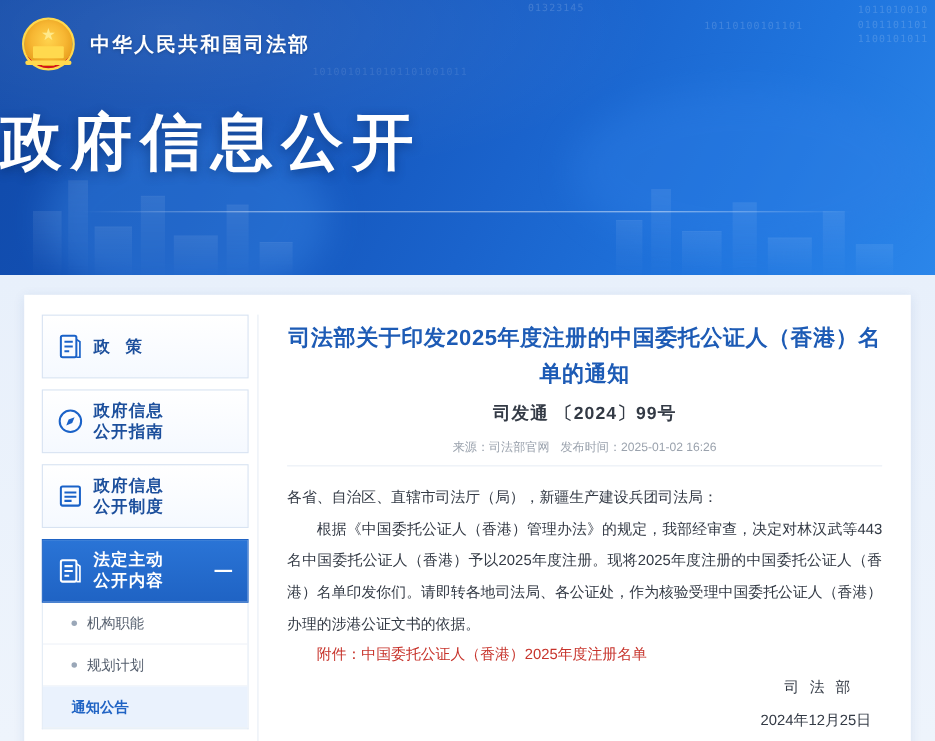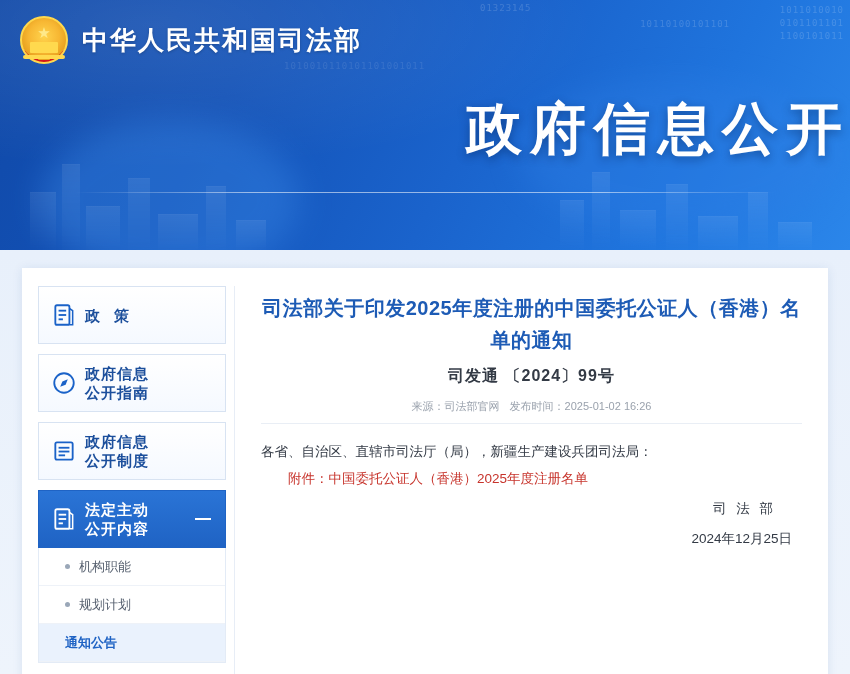--- a/index.html
+++ b/index.html
@@ -100,30 +100,30 @@
   }
   .emblem .wheat {
     position: absolute;
     left: 5px; right: 5px; bottom: 7px;
     height: 4px;
     background: #ffd94e;
     border-radius: 2px;
   }
   .ministry-title {
     color: #ffffff;
-    font-size: 26px;
+    font-size: 18px;
     font-weight: bold;
     letter-spacing: 2px;
     text-shadow: 0 1px 3px rgba(0,0,0,0.22);
   }
 
   .banner-title {
     position: absolute;
     left: 0; right: 0; top: 92px;
-    text-align: right;
+    text-align: left;
     color: #ffffff;
     font-size: 56px;
     font-weight: bold;
     letter-spacing: 8px;
     text-shadow: 0 3px 10px rgba(5,30,80,0.45);
     z-index: 6;
   }
   .banner-rule {
     position: absolute;
     left: 50%; transform: translateX(-50%);
@@ -418,20 +418,21 @@
 
       <div class="article">
         <div class="art-title">司法部关于印发2025年度注册的中国委托公证人（香港）名单的通知</div>
         <div class="art-docno">司发通 〔2024〕99号</div>
         <div class="art-meta">
           <span>来源：司法部官网</span><span class="sep"></span><span>发布时间：2025-01-02 16:26</span>
         </div>
 
         <div class="art-body">
           <div>各省、自治区、直辖市司法厅（局），新疆生产建设兵团司法局：</div>
+          <div class="p-indent">根据《中国委托公证人（香港）管理办法》的规定，我部经审查，决定对林汉武等443名中国委托公证人（香港）予以2025年度注册。现将2025年度注册的中国委托公证人（香港）名单印发你们。请即转各地司法局、各公证处，作为核验受理中国委托公证人（香港）办理的涉港公证文书的依据。</div>
         </div>
 
         <div class="attach">附件：中国委托公证人（香港）2025年度注册名单</div>
 
         <div class="signer">司 法 部</div>
         <div class="date">2024年12月25日</div>
 
       </div>
 
     </div>

